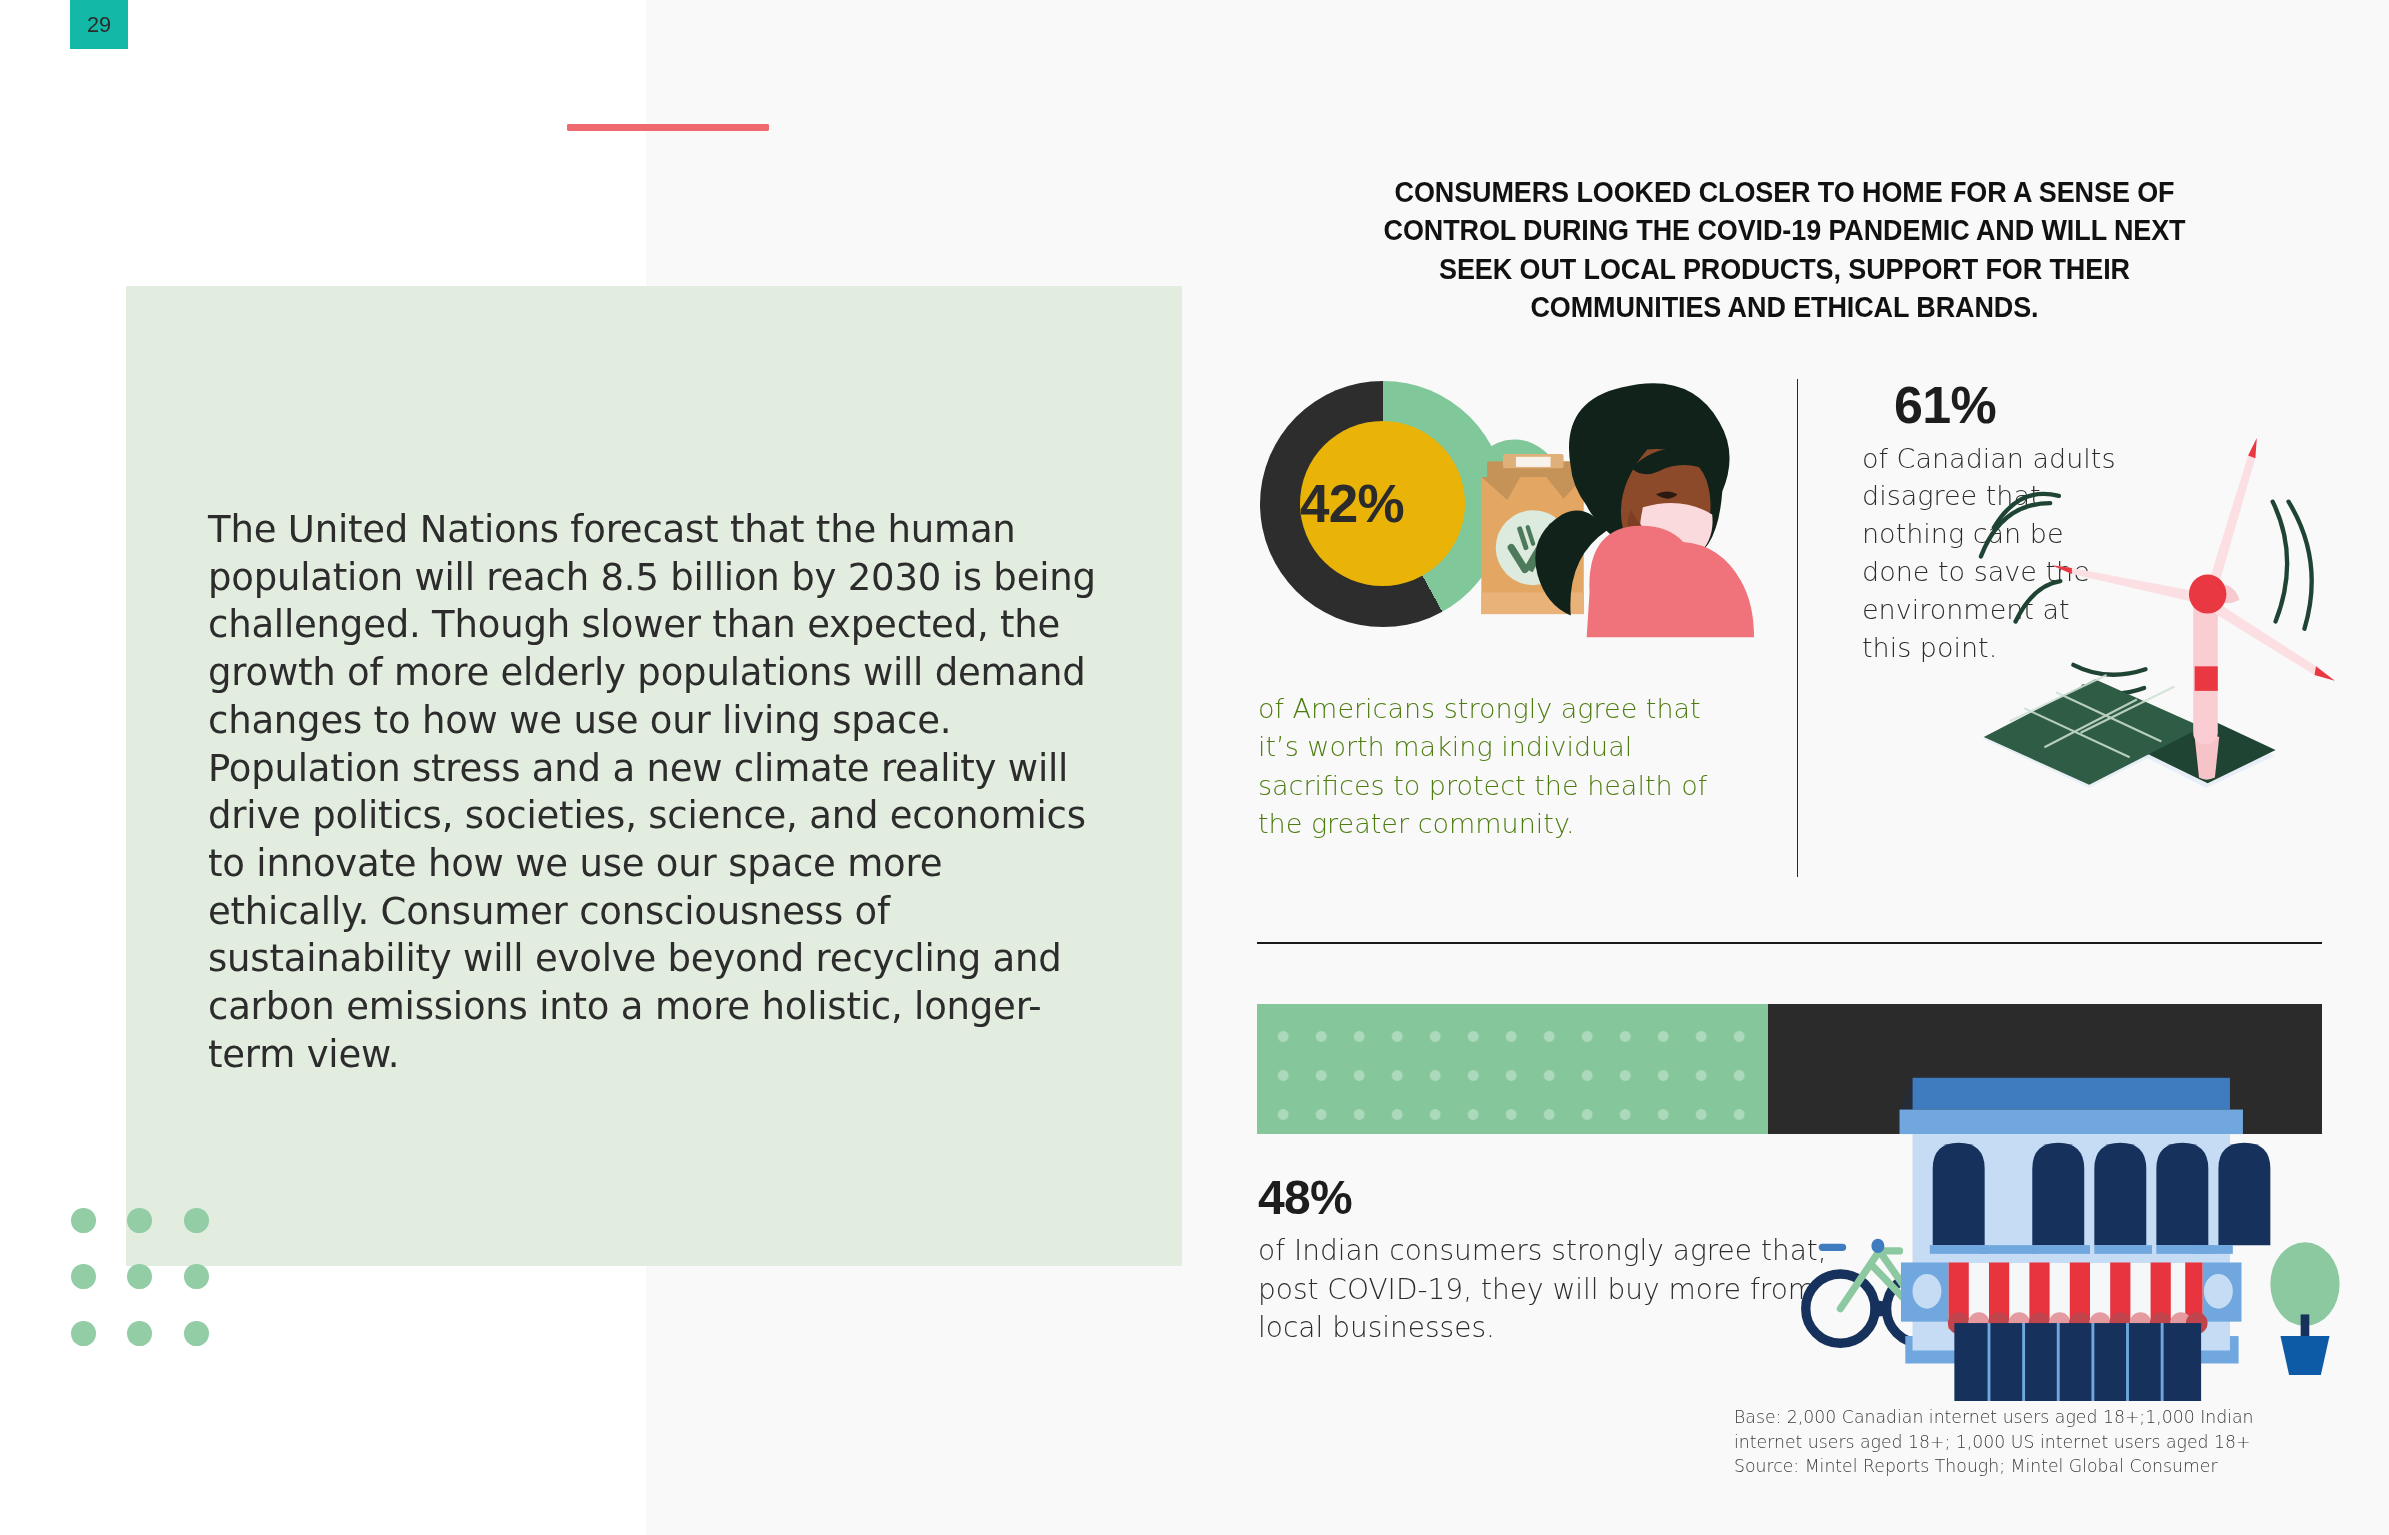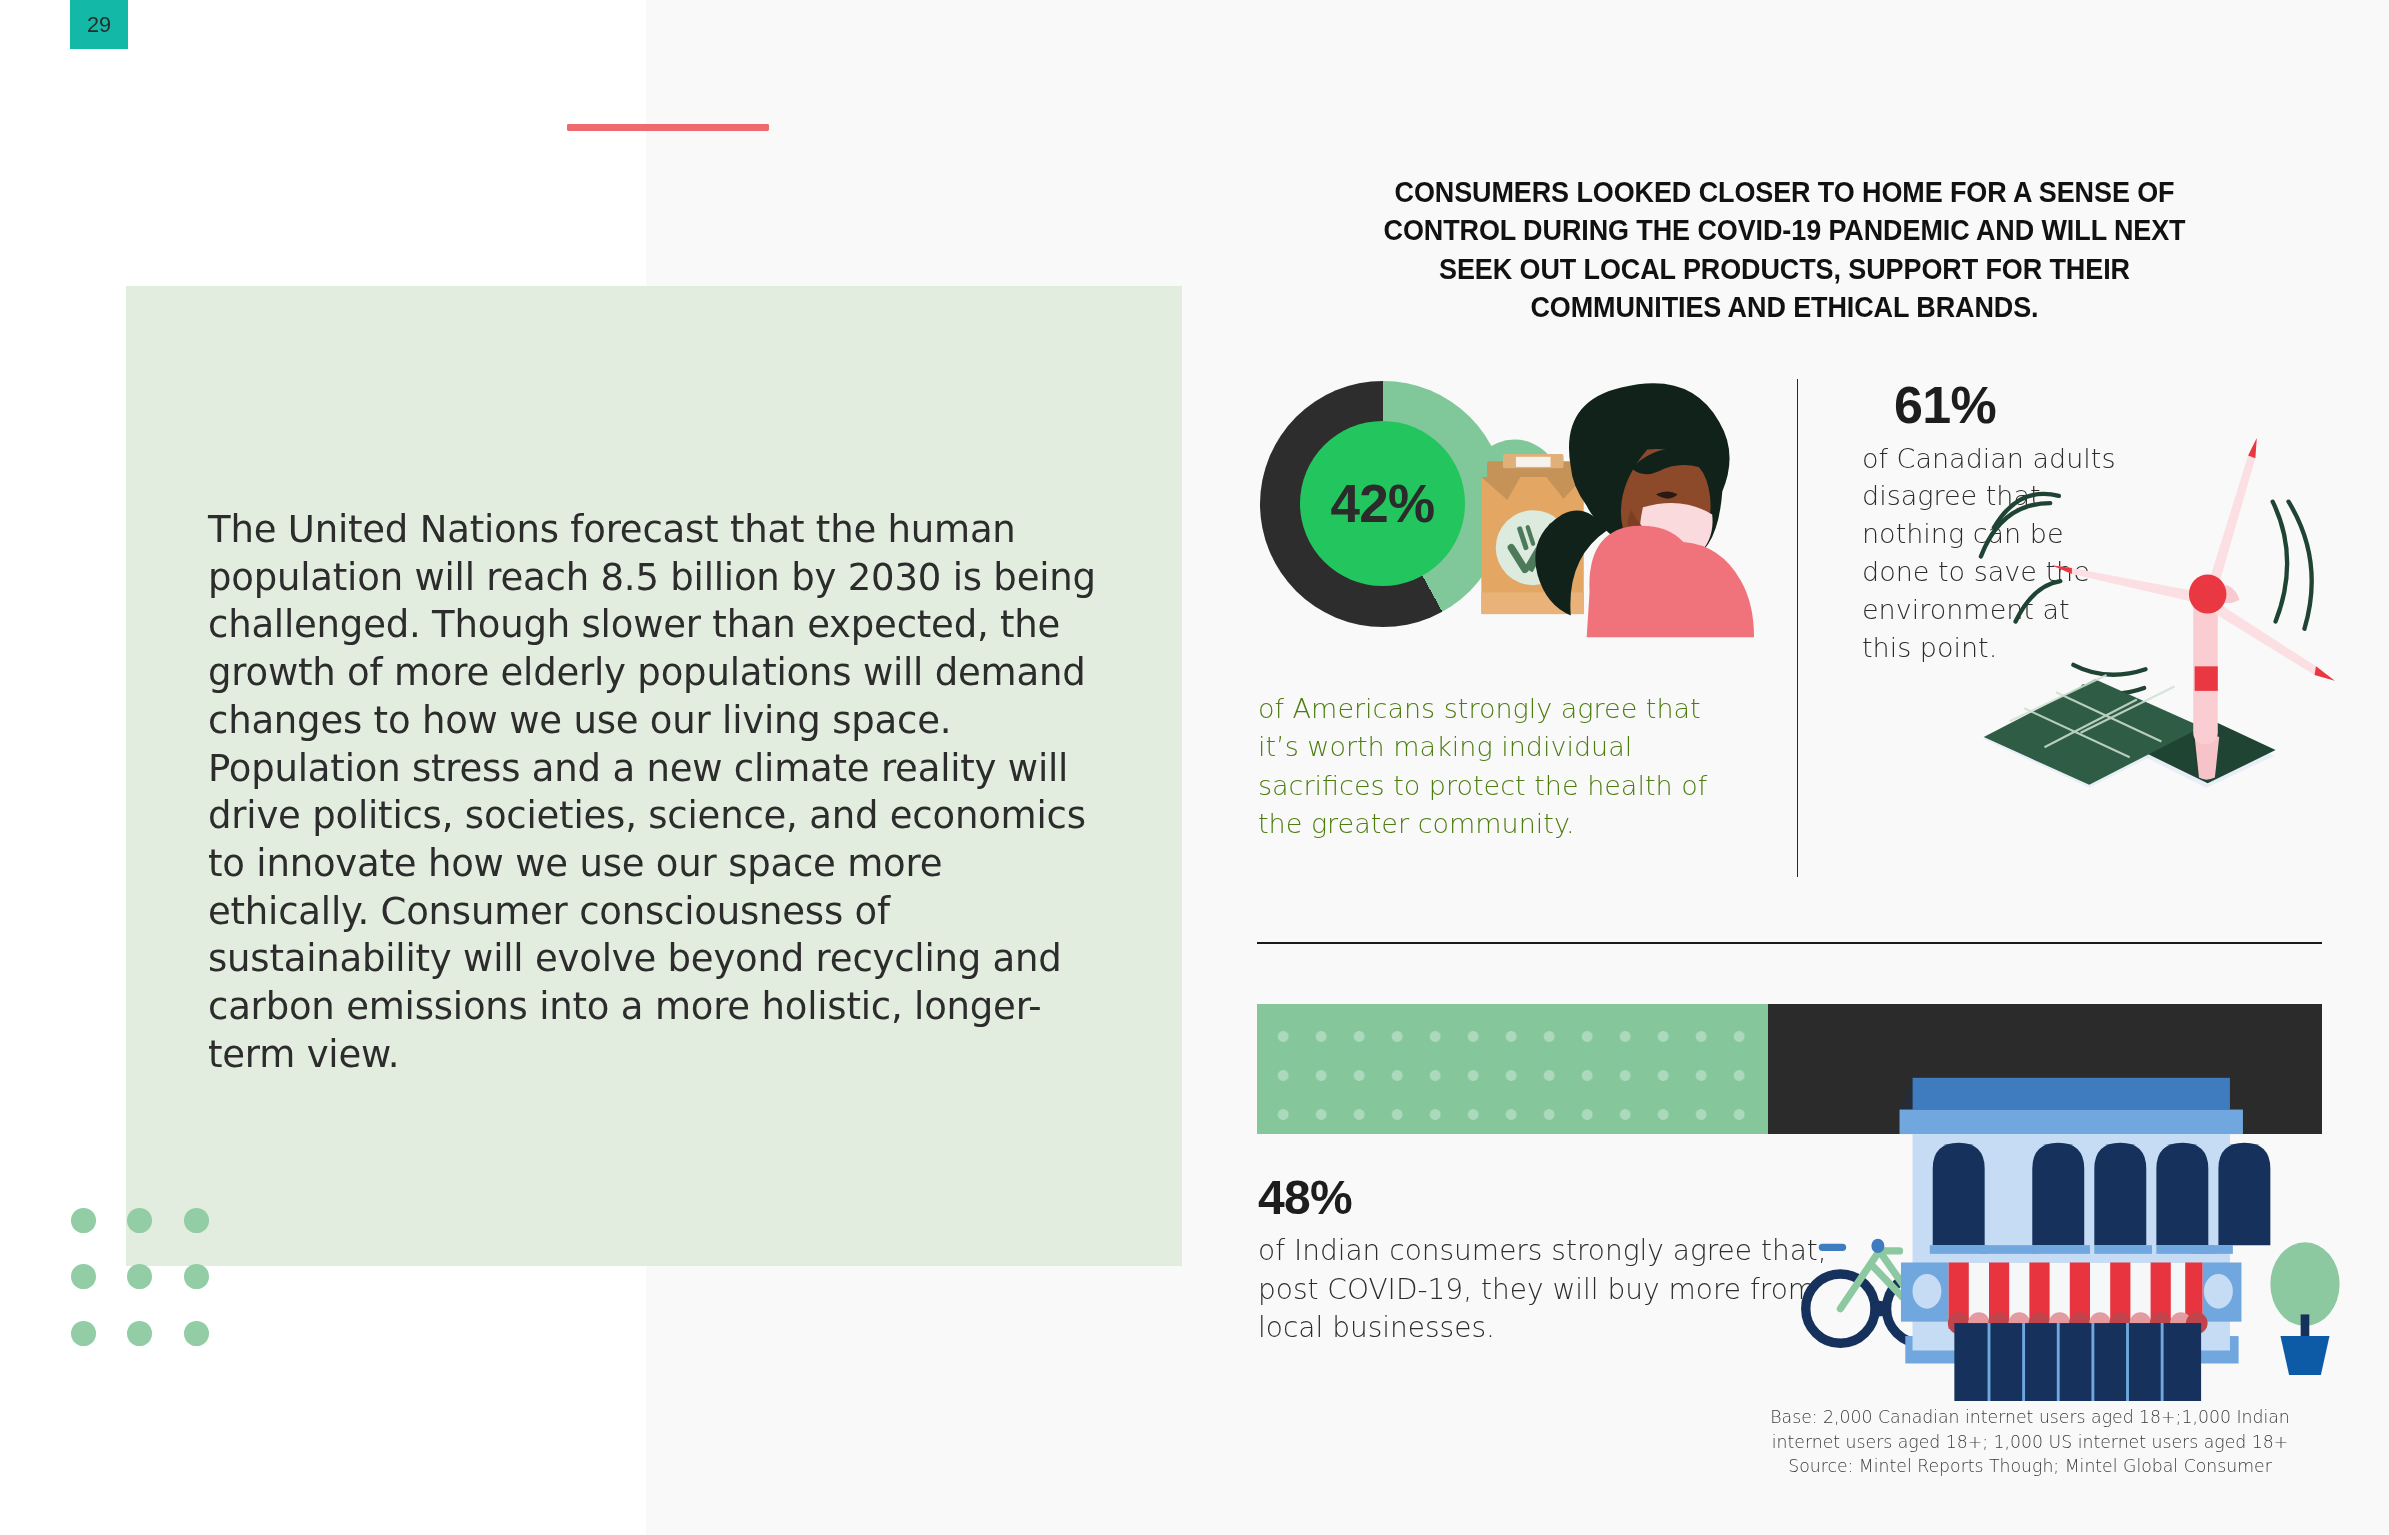--- a/index.html
+++ b/index.html
@@ -44,21 +44,21 @@
   }
 
   
   .donut-wrap{position:absolute;left:1260px;top:381px;width:246px;height:246px;}
   .donut{
     width:246px;height:246px;border-radius:50%;
     background:conic-gradient(#80c79a 0deg 151.2deg, #2d2d2d 151.2deg 360deg);
   }
   .donut-hole{
     position:absolute;left:40px;top:40px;width:165px;height:165px;border-radius:50%;
-    background:#22c55e;display:flex;align-items:center;justify-content:center;
+    background:#eab308;display:flex;align-items:center;justify-content:flex-start;
   }
   .donut-val{font-size:53px;font-weight:bold;color:#2b2b2b;letter-spacing:-0.7px;}
 
   .illus-woman{position:absolute;left:1477px;top:376px;width:303px;height:303px;}
 
   .stat1-cap{
     position:absolute;left:1258px;top:690px;width:477px;
     font-size:27px;line-height:1.42;color:#4d7c0f;
     font-family:"DejaVu Sans", sans-serif;font-weight:300;
   }
@@ -88,21 +88,21 @@
   .stat3{position:absolute;left:1258px;top:1174px;width:585px;}
   .stat3 .big{font-size:48px;font-weight:bold;color:#1d1d1d;letter-spacing:-0.7px;line-height:1.0;}
   .stat3 .sub{
     margin-top:10px;font-size:28px;line-height:1.38;color:#2c2c2c;
     font-family:"DejaVu Sans", sans-serif;font-weight:300;
   }
 
   .illus-store{position:absolute;left:1791px;top:997px;width:585px;height:404px;}
 
   .footnote{
-    position:absolute;left:1734px;top:1405px;width:592px;text-align:center;
+    position:absolute;left:1734px;top:1405px;width:592px;text-align:left;
     font-size:17.3px;line-height:1.42;color:#3a3a3a;
     font-family:"DejaVu Sans", sans-serif;font-weight:300;
   }
   .footnote div{white-space:nowrap;}
 </style>
 </head>
 <body>
 
 <div class="bg-right"></div>
 

